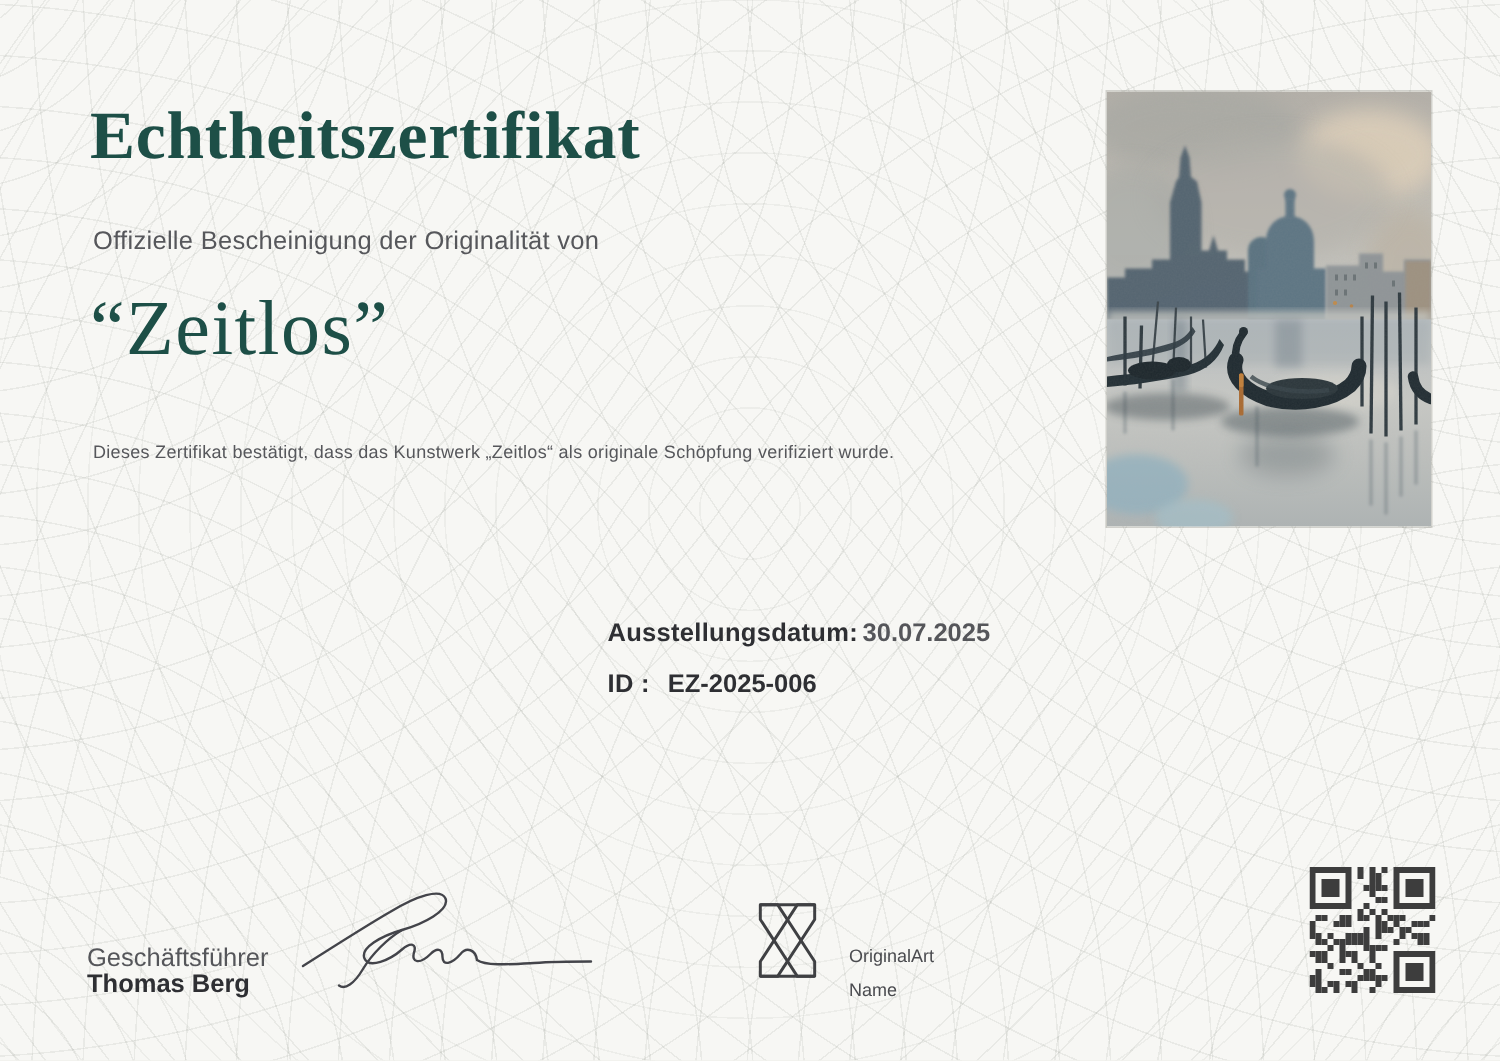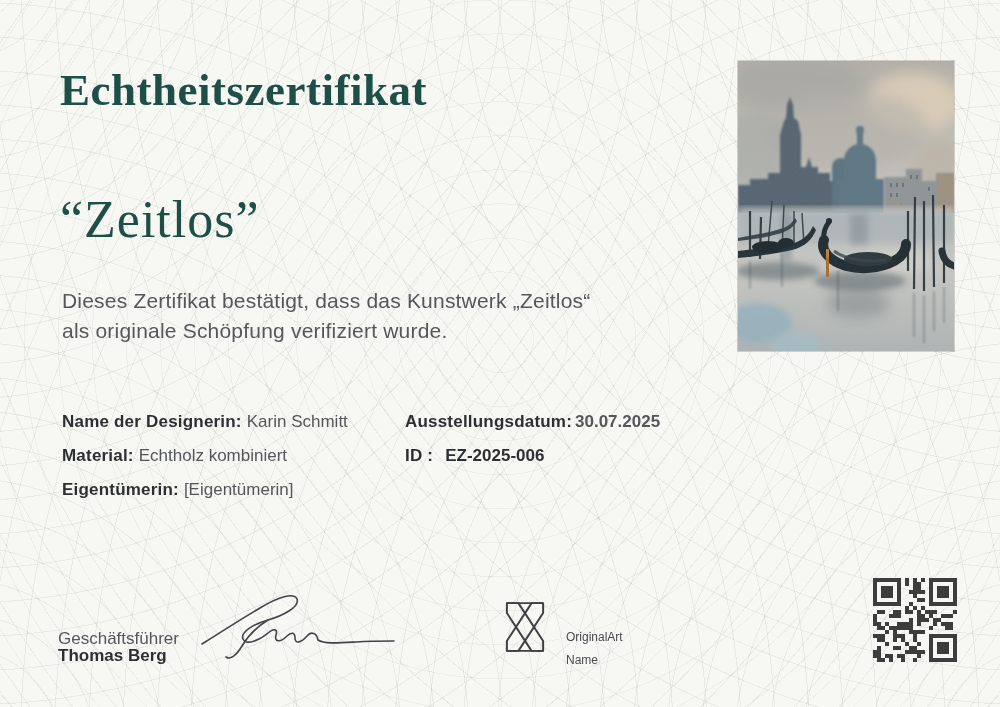--- a/index.html
+++ b/index.html
@@ -32,21 +32,21 @@
     font-size:17px;color:#56575b;letter-spacing:0.2px;
   }
   .artwork-title{
     left:60px;top:190px;
     font-family:"Liberation Serif", serif;
     font-size:52px;font-weight:400;letter-spacing:1px;
     color:#1d4f47;
   }
   .statement{
     left:62px;top:286px;width:548px;
-    font-size:21px;line-height:30px;color:#56575b;letter-spacing:0.2px;
+    font-size:12px;line-height:30px;color:#56575b;letter-spacing:0.2px;
   }
   .fields-left{left:62px;top:412px;}
   .fields-right{left:405px;top:412px;}
   .field-row{height:34px;font-size:17px;white-space:nowrap;}
   .field-label{font-weight:bold;color:#2e2f33;letter-spacing:0.2px;}
   .field-value{color:#55565a;margin-left:5px;}
   .field-value.dark{color:#2e2f33;font-weight:bold;margin-left:12px;}
   .field-value.gap{margin-left:3px;font-weight:bold;}
   .painting-frame{
     left:737px;top:60px;width:216px;height:290px;
@@ -59,20 +59,21 @@
   .logo{left:496px;top:599px;}
   .company{left:566px;top:626px;font-size:12px;color:#4a4b4f;line-height:23px;}
   .qr{left:873px;top:578px;}
 </style>
 </head>
 <body>
 
 <div class="page">
 
   <div class="abs title">Echtheitszertifikat</div>
+  <div class="abs subtitle">Offizielle Bescheinigung der Originalität von</div>
   <div class="abs artwork-title">“Zeitlos”</div>
   <div class="abs statement">Dieses Zertifikat bestätigt, dass das Kunstwerk „Zeitlos“ als originale Schöpfung verifiziert wurde.</div>
 
   <div class="abs painting-frame">
     <svg width="216" height="290" viewBox="0 0 216 290">
       <defs>
         <linearGradient id="sg" x1="0" y1="0" x2="0" y2="1">
           <stop offset="0" stop-color="#b3afa8"></stop>
             <stop offset="0.5" stop-color="#c0bdb5"></stop>
             <stop offset="1" stop-color="#c2c3c0"></stop>
@@ -179,31 +180,20 @@
 
       <path d="M204,190 C205,198 210,203 216,205" fill="none" stroke="#222d33" stroke-width="7" stroke-linecap="round"></path>
 
       <rect x="88" y="188" width="3" height="28" rx="1" fill="#a96a31"></rect>
       <rect x="88" y="188" width="3" height="9" rx="1" fill="#c07f3a"></rect>
 
       <rect x="0" y="0" width="216" height="290" filter="url(#grain)"></rect>
     </svg>
   </div>
 
-  <div class="abs fields-left">
-    <div class="field-row">
-      <span class="field-label">Name der Designerin:</span><span class="field-value">Karin Schmitt</span>
-    </div>
-    <div class="field-row">
-      <span class="field-label">Material:</span><span class="field-value">Echtholz kombiniert</span>
-    </div>
-    <div class="field-row">
-      <span class="field-label">Eigentümerin:</span><span class="field-value">[Eigentümerin]</span>
-    </div>
-  </div>
   <div class="abs fields-right">
     <div class="field-row">
       <span class="field-label">Ausstellungsdatum:</span><span class="field-value gap">30.07.2025</span>
     </div>
     <div class="field-row">
       <span class="field-label">ID :</span><span class="field-value dark">EZ-2025-006</span>
     </div>
   </div>
 
   <div class="abs signer-name">Thomas Berg</div>

